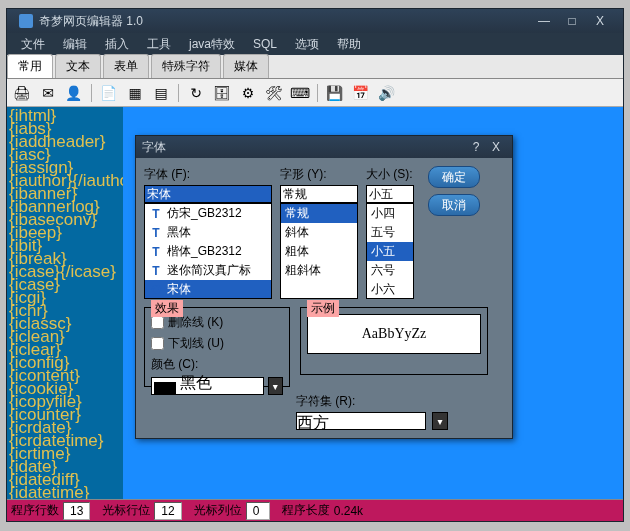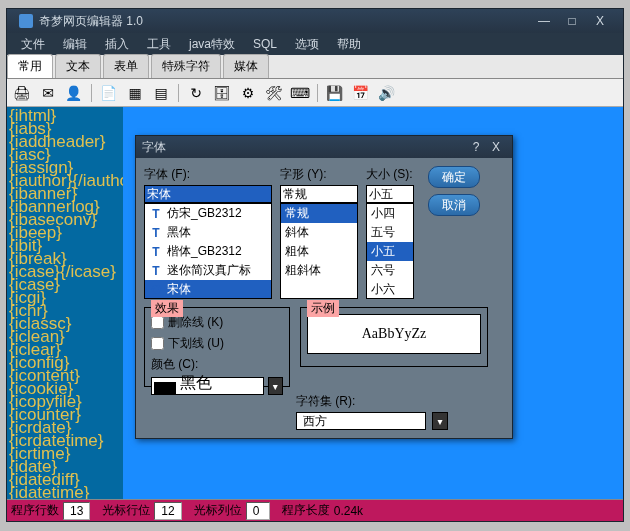--- a/index.html
+++ b/index.html
@@ -61,21 +61,21 @@
 .chk { display: flex; align-items: center; gap: 4px; font-size: 12px; margin-bottom: 4px; }
 .chk input { width: 13px; height: 13px; }
 .color-row { display: flex; align-items: center; gap: 4px; margin-top: 4px; }
 .color-sel { display: flex; align-items: flex-end; background: #fff; border: 1px solid #000; height: 18px; width: 118px; padding: 0 2px; cursor: pointer; }
 .color-sw { width: 22px; height: 12px; background: #000; margin-right: 4px; }
 .color-arrow { background: #333; color: #fff; width: 16px; height: 18px; display: flex; align-items: center; justify-content: center; font-size: 10px; border: 1px solid #000; cursor: pointer; }
 
 .sample { background: #fff; border: 1px solid #000; height: 40px; display: flex; align-items: center; justify-content: center; font-size: 14px; font-family: serif; }
 
 .row3 { margin-top: 6px; display: flex; align-items: center; gap: 6px; margin-left: 152px; }
-.charset { display: flex; align-items: center; background: #fff; border: 1px solid #000; height: 18px; width: 130px; padding: 0 6px; font-size: 12px; }
+.charset { display: flex; align-items: flex-start; background: #fff; border: 1px solid #000; height: 18px; width: 130px; padding: 0 0; font-size: 16px; }
 </style>
 </head>
 <body>
 
 <div class="app-window">
 
   <div class="titlebar">
     <div class="logo"></div>
     <div class="title">奇梦网页编辑器 1.0</div>
     <div class="win-btns">
@@ -253,21 +253,21 @@
             </label>
           <div class="lbl">颜色 (C):</div>
           <div class="color-row">
             <div class="color-sel">
               <div class="color-sw"></div>
               <span>黑色</span>
             </div>
             <div class="color-arrow">▾</div>
           </div>
         </div>
-        <div class="group" style="width:188px;height:60px">
+        <div class="group" style="width:188px;height:68px">
           <div class="group-title">示例</div>
           <div class="sample">AaBbYyZz</div>
         </div>
       </div>
 
       <div class="row3">
         <div class="lbl" style="margin:0">字符集 (R):</div>
       </div>
       <div class="row3" style="margin-top:2px">
         <div class="charset">

